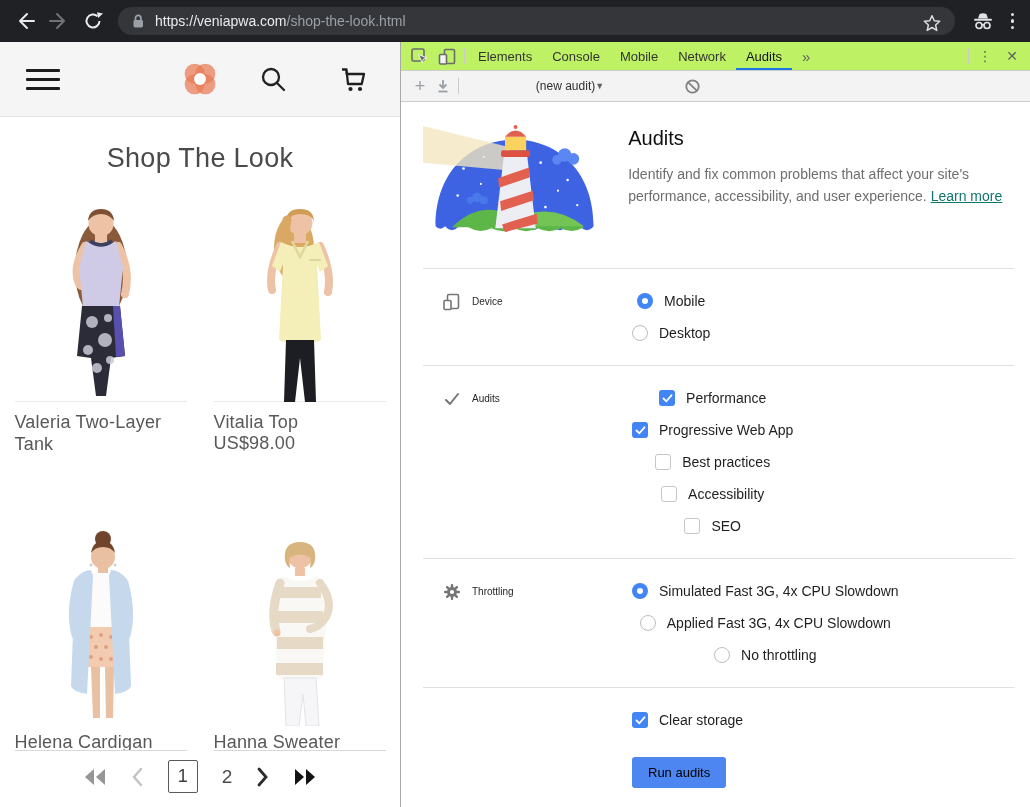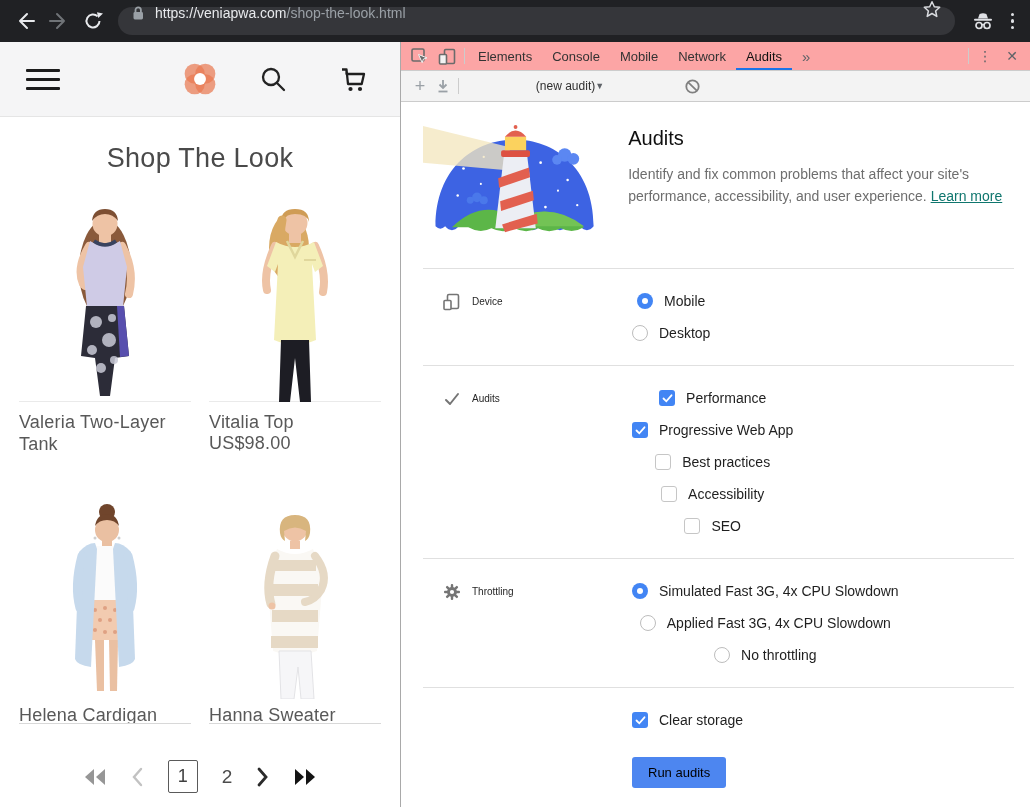--- a/index.html
+++ b/index.html
@@ -2,22 +2,22 @@
 <html><head>
 <meta charset="utf-8">
 <style>
   * { margin:0; padding:0; box-sizing:border-box; }
   html,body { width:1030px; height:807px; overflow:hidden; background:#fff;
               font-family:"Liberation Sans", sans-serif; }
 
   
   .browser-bar { height:42px; background:#202124; display:flex; align-items:center; padding:0 8px; }
   .nav-btn { width:34px; height:34px; display:flex; align-items:center; justify-content:center; }
-  .pill { flex:1; height:28px; background:#35363a; border-radius:14px; display:flex; align-items:flex-end;
-          padding:14px 12px; margin:0 8px; gap:9px; }
+  .pill { flex:1; height:28px; background:#35363a; border-radius:14px; display:flex; align-items:flex-start;
+          padding:6px 12px; margin:0 8px; gap:9px; }
   .url { font-size:14px; color:#e8eaed; white-space:nowrap; }
   .url .path { color:#9aa0a6; }
   .pill-spacer { flex:1; }
   .bar-right { display:flex; align-items:center; gap:16px; padding:0 8px; }
   .dots { display:flex; flex-direction:column; gap:3px; }
   .dots i { width:3.5px; height:3.5px; border-radius:50%; background:#dfe1e5; }
 
   .main { display:flex; height:765px; }
 
   
@@ -27,39 +27,39 @@
                   display:flex; align-items:center; padding:0 26px; }
   .burger { width:34px; display:flex; flex-direction:column; gap:6px; }
   .burger span { height:3px; background:#1c1c1c; border-radius:1px; }
   .logo { margin-left:122px; display:flex; }
   .hicon-search { margin-left:40px; display:flex; }
   .hicon-cart { margin-left:50px; display:flex; }
 
   .store-title { font-size:27px; color:#4a4a4a; text-align:center; margin:26px 0 16px;
                  font-weight:400; letter-spacing:.3px; }
 
-  .grid { display:grid; grid-template-columns:172px 172px; column-gap:18px; justify-content:center; }
+  .grid { display:grid; grid-template-columns:172px 172px; column-gap:18px; justify-content:center;gap:27px; }
   .photo { height:212px; border-bottom:1px solid #eaeaea; background:#fff; }
   .photo svg { display:block; }
   .card.r2 { margin-top:44px; }
   .card.r2 .photo { height:200px; border-bottom:none; }
   .pname { font-size:18px; color:#585858; line-height:22px; margin-top:9px; letter-spacing:.2px; }
   .pprice { font-size:18px; color:#585858; letter-spacing:.2px; }
   .name-clip { height:20px; overflow:hidden; border-bottom:1px solid #d8d8d8; margin-top:5px; }
   .name-clip .pname { margin-top:0; }
 
   .pagination { margin-top:auto; margin-bottom:14px; display:flex; align-items:center;
                 justify-content:center; gap:24px; }
   .pg-box { width:30px; height:33px; border:1px solid #5a5a5a; border-radius:2px; display:flex;
             align-items:center; justify-content:center; font-size:18px; color:#3f3f3f; }
   .pg-num { font-size:19px; color:#4c4c4c; }
 
   
   .devtools { flex:1; display:flex; flex-direction:column; background:#fff; min-width:0; }
-  .dt-tabbar { height:29px; min-height:29px; background:#fca5a5; border-bottom:1px solid #ccc;
+  .dt-tabbar { height:29px; min-height:29px; background:#bef264; border-bottom:1px solid #ccc;
                display:flex; align-items:center; padding:0 4px; }
   .dt-ibtn { width:28px; height:100%; display:flex; align-items:center; justify-content:center; }
   .vsep { width:1px; height:16px; background:#ccc; margin:0 3px; }
   .dt-tab { padding:0 10px; font-size:13px; color:#333; height:100%; display:flex; align-items:center; }
   .dt-tab.active { box-shadow:inset 0 -2px 0 #1a73e8; color:#111; }
   .dt-more { font-size:15px; color:#5f6368; padding:0 10px; }
   .dt-right { margin-left:auto; display:flex; align-items:center; height:100%; }
   .dt-menu { font-size:14px; color:#5f6368; width:26px; text-align:center; letter-spacing:0; }
   .dt-x { font-size:14px; color:#5f6368; width:28px; text-align:center; }
 

